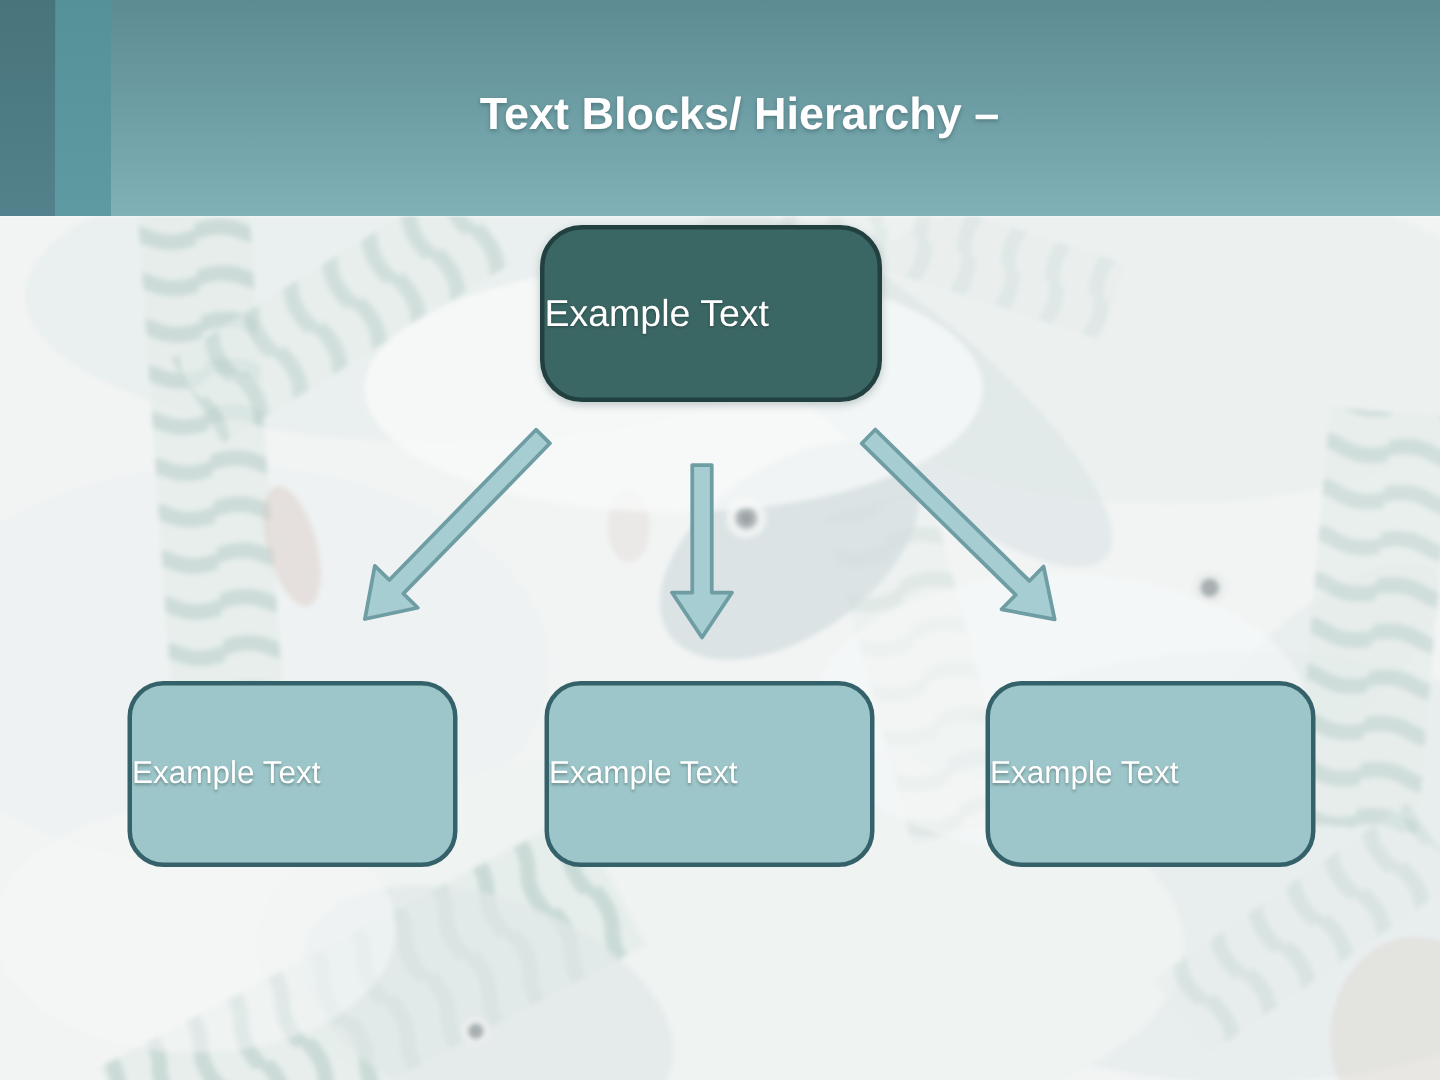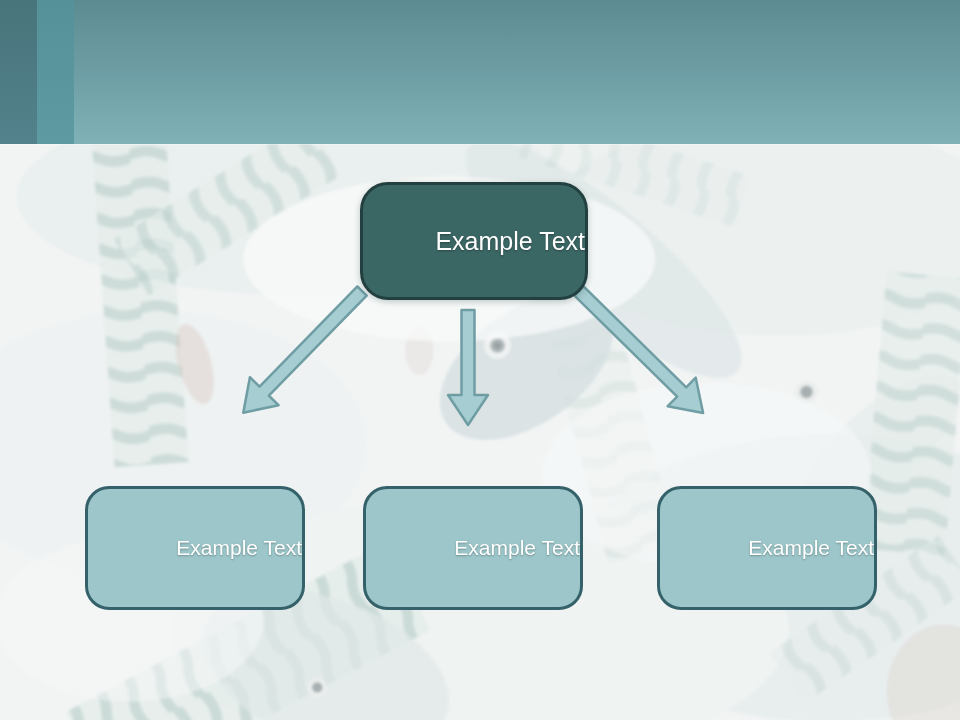--- a/index.html
+++ b/index.html
@@ -23,24 +23,23 @@
     position:absolute;top:0;left:0;width:960px;height:144px;margin:0;
     display:flex;align-items:center;justify-content:center;
     padding-left:26px;padding-top:10px;box-sizing:border-box;
     color:var(--title-color,#fff);font-size:30px;font-weight:400;white-space:nowrap;
     text-shadow:0 1px 3px rgba(20,50,55,.35);
   }
   .t-bold{font-weight:700;}
   .t-reg{margin-left:9px;font-weight:400;}
   
   .box{
-    position:absolute;display:flex;align-items:center;justify-content:flex-end;
+    position:absolute;display:flex;align-items:center;justify-content:flex-start;
     box-sizing:border-box;color:#fff;text-align:center;
     text-shadow:0 1px 2px rgba(0,0,0,.3);
-    margin-top:32px;
   }
   .box-root{
     left:360px;top:150px;width:228px;height:118px;border-radius:28px;
     background:var(--root-fill,#3a6664);border:3px solid var(--root-border,#22403f);
     font-size:25px;box-shadow:0 2px 6px rgba(25,55,55,.25);
   }
   .box-child{
     top:454px;width:220px;height:124px;border-radius:24px;
     background:var(--child-fill,#9cc6c9);border:3px solid var(--child-border,#35626a);
     font-size:21px;
@@ -124,20 +123,21 @@
       <ellipse cx="140" cy="470" rx="130" ry="80" fill="#eef2f1" opacity="0.5"></ellipse>
       <rect width="960" height="576" fill="#ffffff" opacity="0.52"></rect>
     </svg>
   </div>
 
   <div class="header">
     <div class="stripe stripe-dark"></div>
     <div class="stripe stripe-mid"></div>
   </div>
   <h1 class="title">
+    <span class="t-bold">Text Blocks/ Hierarchy –</span>
   </h1>
 
   <svg class="arrows" viewBox="0 0 960 720">
     <g transform="translate(362,291) rotate(44.3)">
       <polygon class="arrow" points="-6.5,0 6.5,0 6.5,140 20,140 0,170 -20,140 -6.5,140"></polygon>
     </g>
     <polygon class="arrow" points="461.5,310 474.5,310 474.5,395 488,395 468,425 448,395 461.5,395"></polygon>
     <g transform="translate(579,291) rotate(-45.5)">
       <polygon class="arrow" points="-6.5,0 6.5,0 6.5,144 20,144 0,174 -20,144 -6.5,144"></polygon>
     </g>

